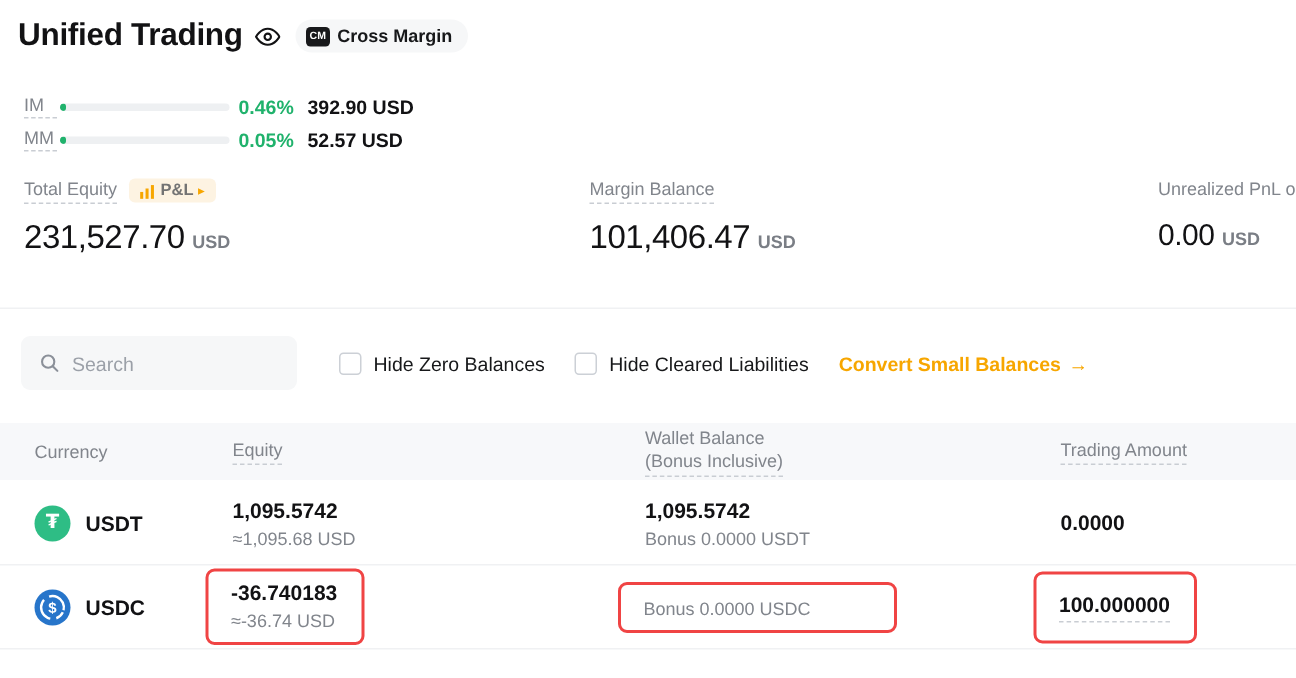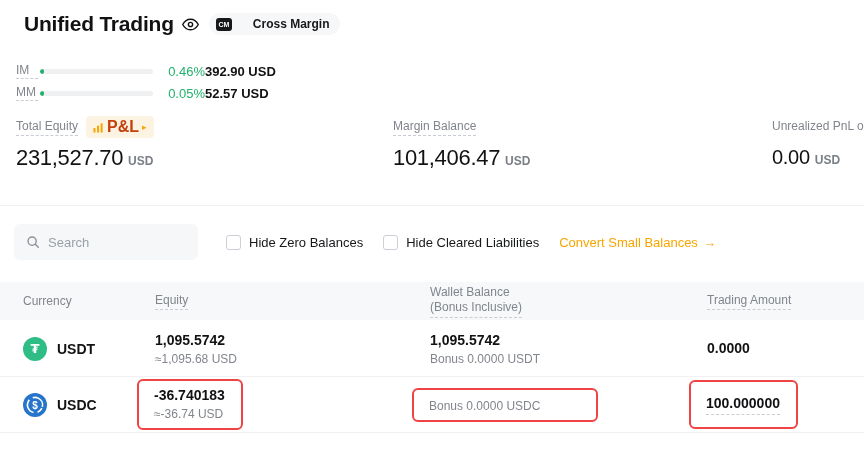--- a/index.html
+++ b/index.html
@@ -3,49 +3,49 @@
 <meta charset="utf-8">
 <style>
   * { margin:0; padding:0; box-sizing:border-box; }
   body { background:#fff; }
   .page {
     position:relative; width:864px; height:452px; background:#fff;
     font-family:"Liberation Sans","DejaVu Sans",sans-serif; color:#121214;
     overflow:hidden;
   }
   
-  .title-row { position:absolute; top:12px; left:24px; display:flex; align-items:center; gap:10px; }
+  .title-row { position:absolute; top:12px; left:12px; display:flex; align-items:center; gap:10px; }
   .page-title { font-size:21px; font-weight:700; letter-spacing:-0.2px; }
   .eye-btn { display:inline-flex; align-items:center; margin-left:-2px; cursor:pointer; }
   .mode-badge {
-    display:inline-flex; align-items:center; gap:21px; background:#f6f7f8;
+    display:inline-flex; align-items:center; gap:5px; background:#f6f7f8;
     border-radius:13px; padding:4px 10px 4px 7px; font-size:12px; font-weight:700; color:#17181a;
   }
   .cm-chip {
     display:inline-flex; align-items:center; justify-content:center;
     width:16px; height:13px; background:#17181a; border-radius:3px;
     color:#fff; font-size:7px; font-weight:700; letter-spacing:0;
   }
   
   .risk { position:absolute; top:60px; left:16px; }
   .risk-row { display:flex; align-items:center; height:22px; }
   .risk-label { width:22px; font-size:12px; color:#81858c; border-bottom:1px dashed #c9cdd3; padding-bottom:1px; }
   .risk-bar { width:113px; height:5px; background:#eef0f2; border-radius:3px; margin-left:2px; position:relative; overflow:hidden; }
   .risk-bar-fill { position:absolute; left:0; top:0; bottom:0; width:4px; background:#20b26c; border-radius:3px; }
-  .risk-pct { width:46px; margin-left:6px; font-size:13px; font-weight:400; color:#20b26c; text-align:right; }
+  .risk-pct { width:46px; margin-left:6px; font-size:13px; font-weight:700; color:#20b26c; text-align:left; }
   .risk-val { font-size:13px; font-weight:600; color:#121214; }
   
   .stat { position:absolute; top:118px; }
   .stat-label-row { display:flex; align-items:center; gap:8px; height:18px; }
   .stat-label { font-size:12px; color:#81858c; border-bottom:1px dashed #c9cdd3; padding-bottom:2px; white-space:nowrap; }
   .pnl-badge {
     display:inline-flex; align-items:center; gap:3px; background:#fdf3e2;
     border-radius:4px; padding:2px 7px; cursor:pointer;
   }
-  .pnl-badge-label { color:#c2410c; font-size:16px; font-weight:700; }
+  .pnl-badge-label { color:#737373; font-size:11px; font-weight:700; }
   .pnl-caret { color:#f7a600; font-size:9px; line-height:1; }
   .stat-value-row { margin-top:9px; display:flex; align-items:baseline; gap:5px; white-space:nowrap; }
   .stat-value { font-size:22px; font-weight:400; letter-spacing:-0.3px; }
   .stat-unit { font-size:12px; font-weight:600; color:#7a7e85; }
   .stat-te { left:16px; }
   .stat-mb { left:393px; }
   .stat-up { left:772px; }
   
   .divider { position:absolute; left:0; right:0; height:1px; background:#f0f1f3; }
   
@@ -59,21 +59,21 @@
     font-family:inherit; color:#121214;
   }
   .search-box input::placeholder { color:#9ba0a8; }
   .checkbox-group { display:flex; align-items:center; gap:8px; cursor:pointer; }
   .cb1 { margin-left:28px; }
   .cb2 { margin-left:20px; }
   .checkbox { width:15px; height:15px; border:1px solid #ccd0d6; border-radius:3px; background:#fff; }
   .cb-label { font-size:13px; color:#17181a; }
   .convert-link {
     margin-left:20px; display:flex; align-items:center; gap:5px;
-    color:#f7a600; font-size:13px; font-weight:400; cursor:pointer;
+    color:#f7a600; font-size:13px; font-weight:700; cursor:pointer;
   }
   
   .thead {
     position:absolute; top:282px; left:0; width:864px; height:38px;
     background:#f7f8fa; display:grid; grid-template-columns:132px 275px 277px 1fr;
     padding-left:23px; align-items:center; font-size:12px; color:#81858c;
   }
   .th { white-space:nowrap; }
   .th-inline { display:inline-block; border-bottom:1px dashed #c9cdd3; padding-bottom:2px; }
   .th-two-line { line-height:15px; }

